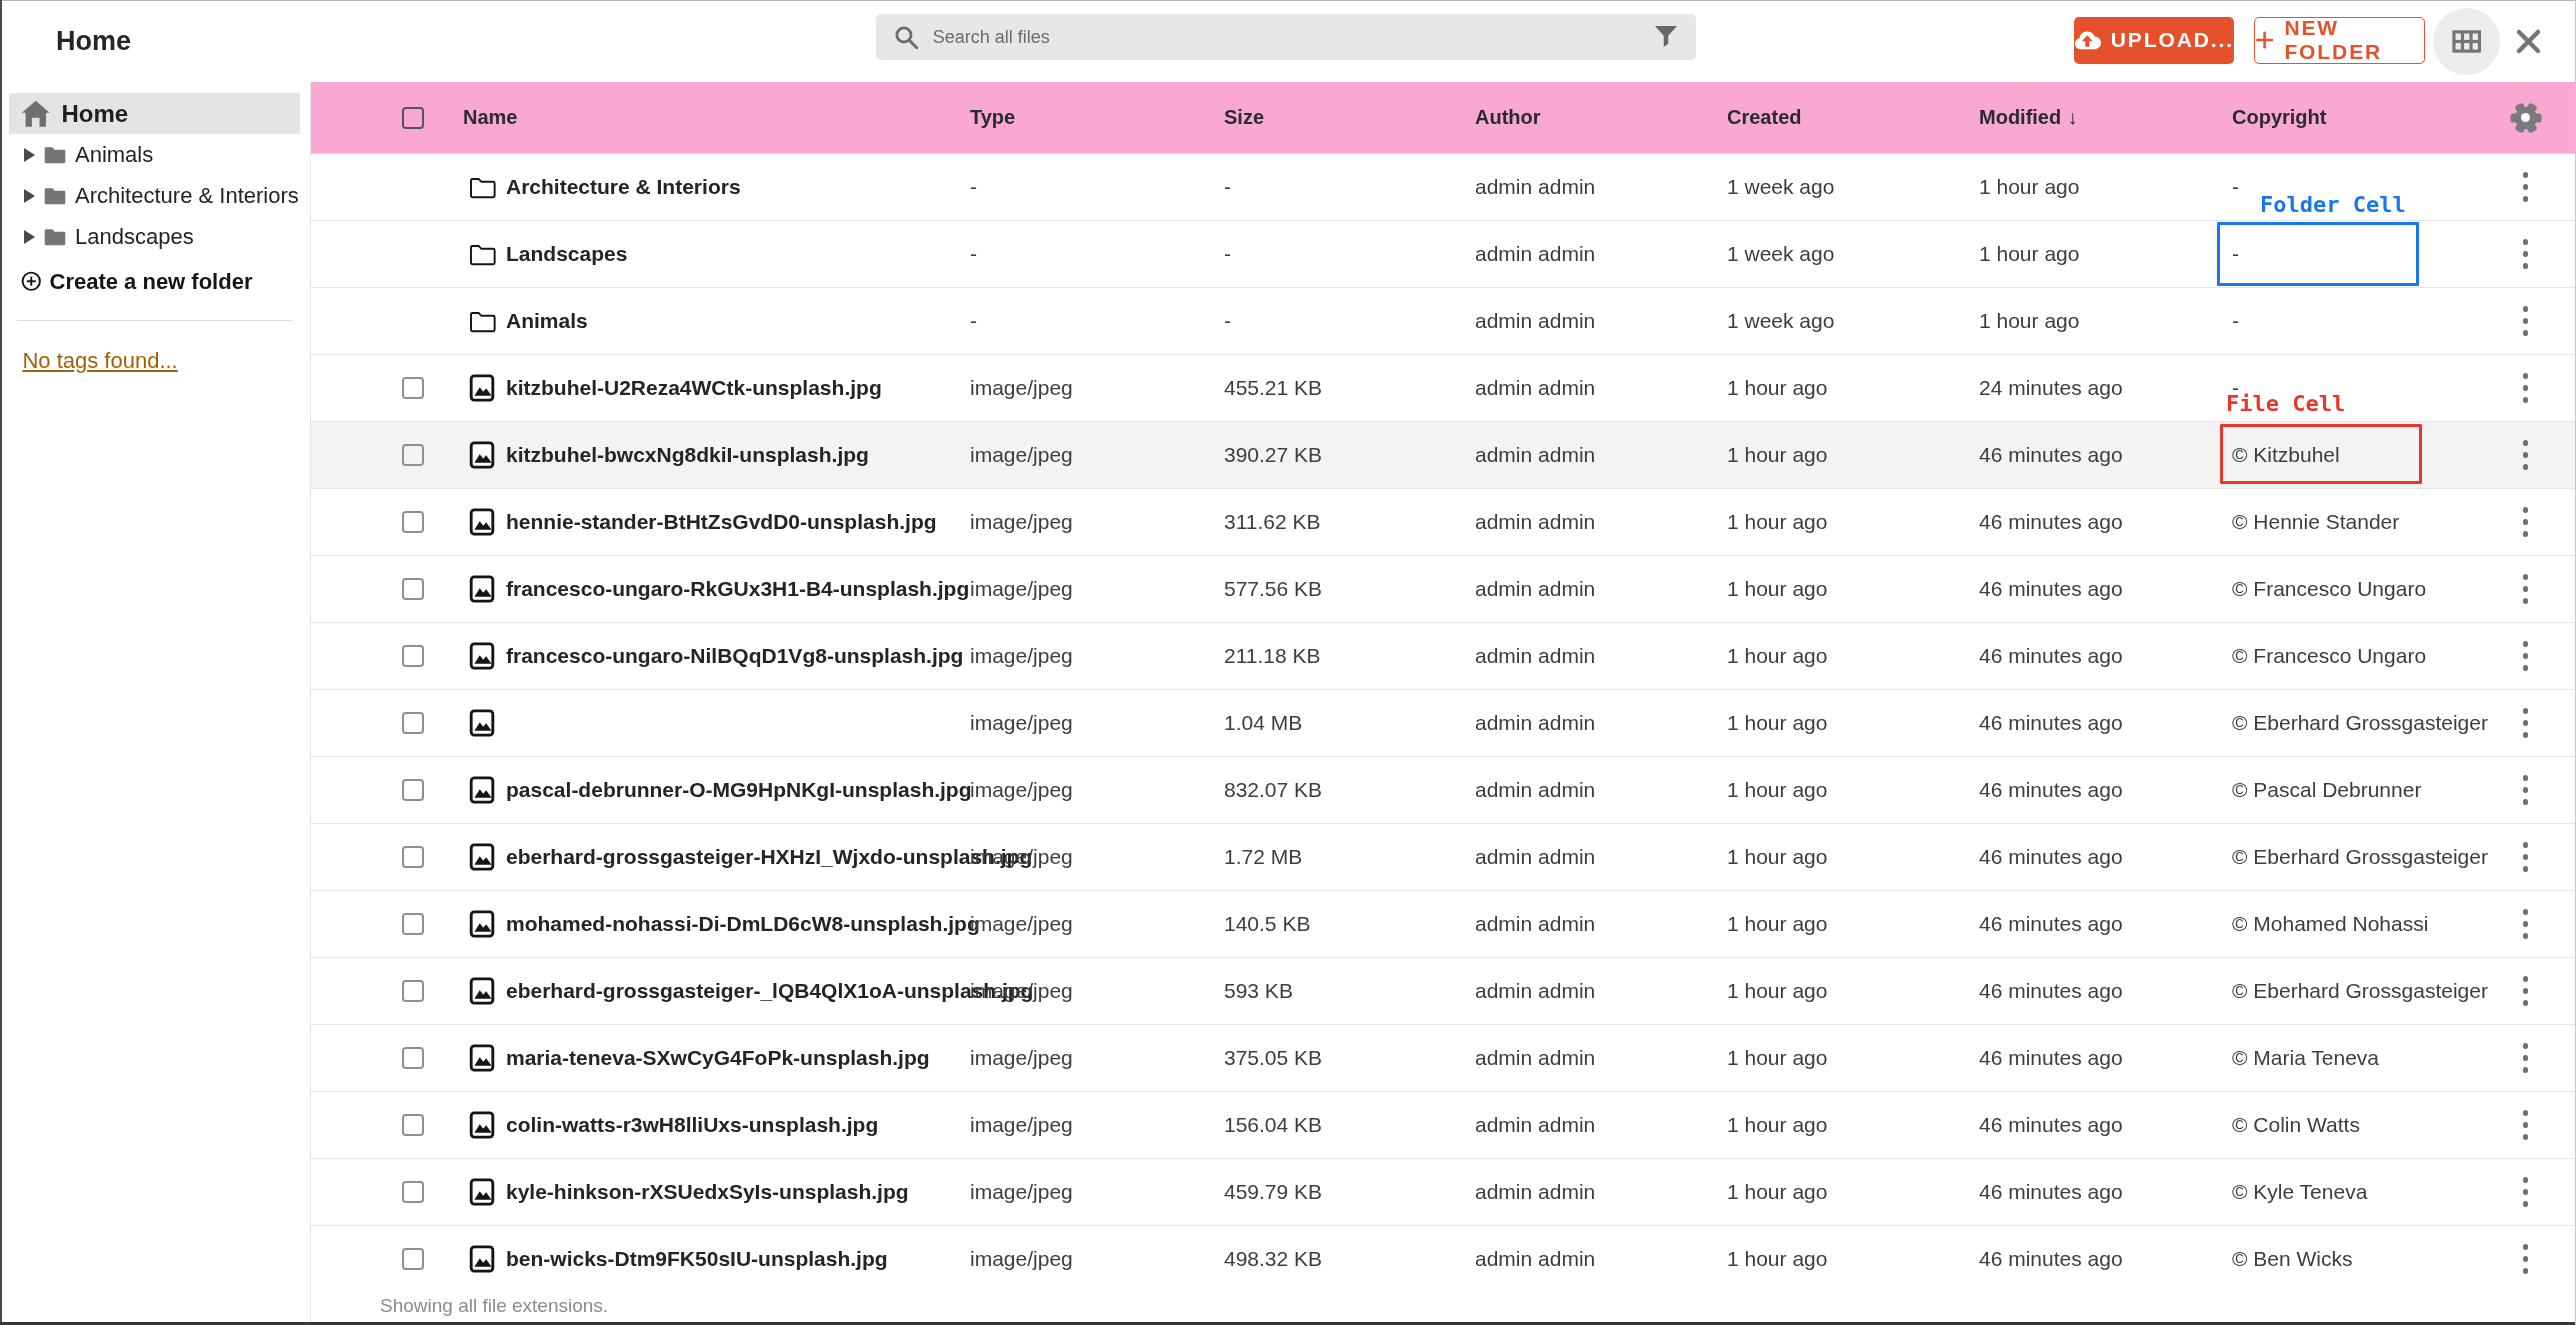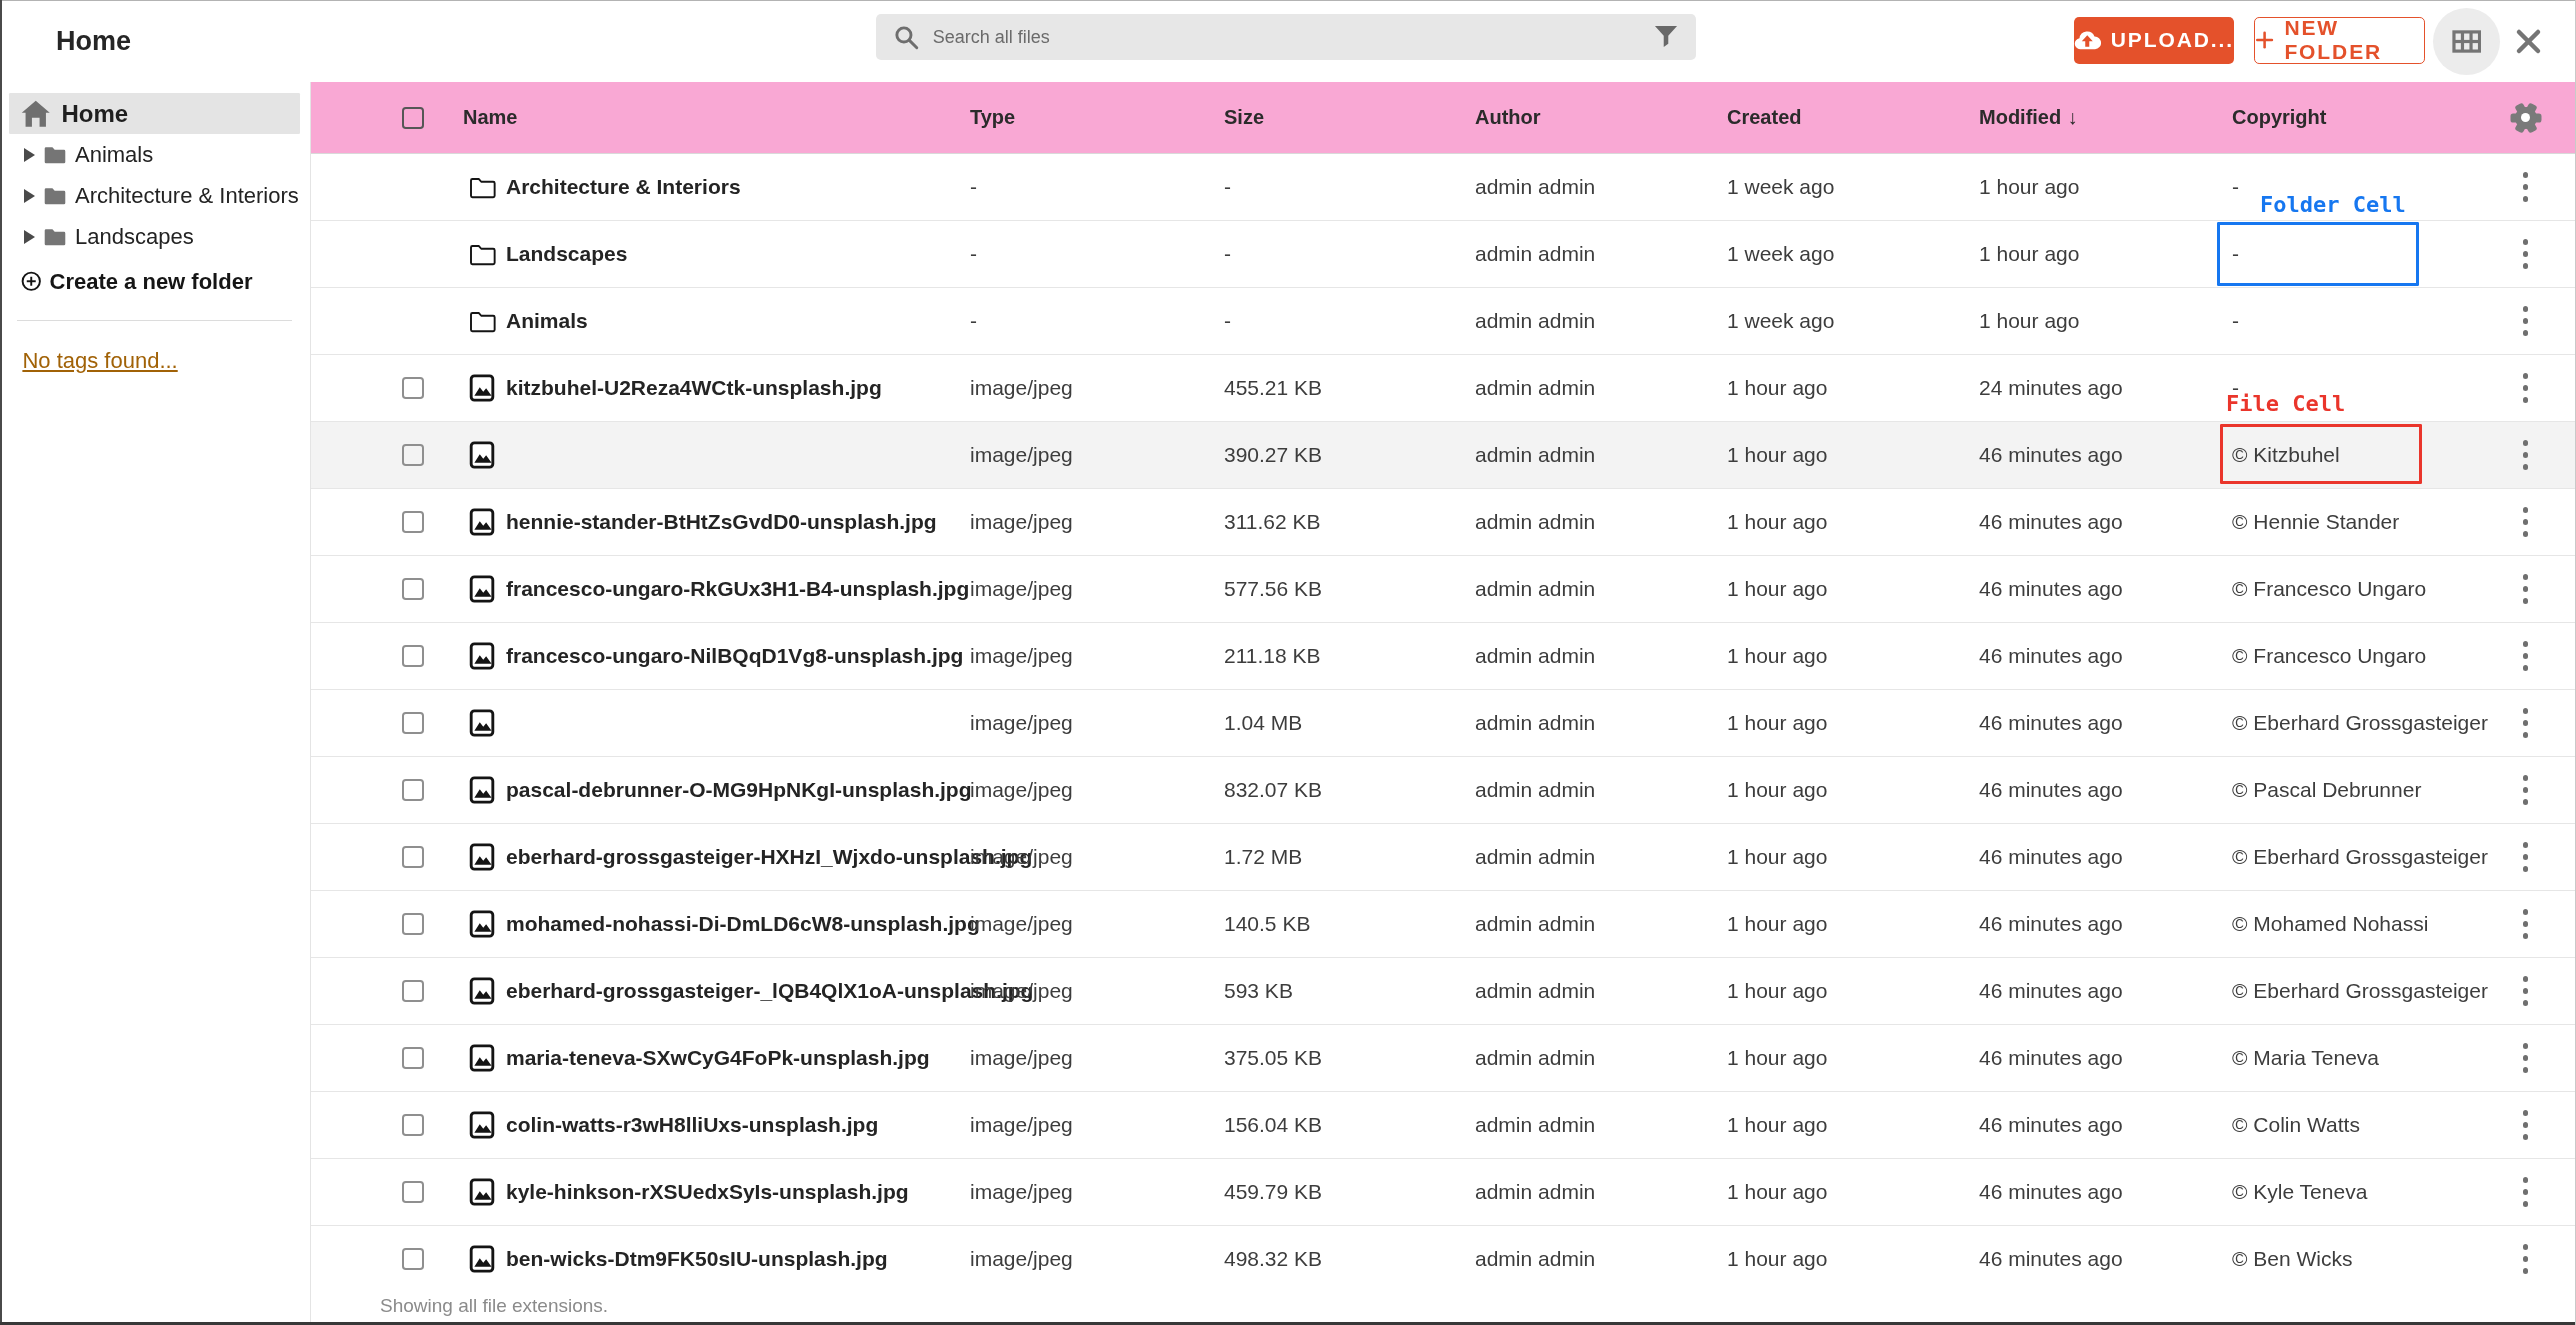--- a/index.html
+++ b/index.html
@@ -315,20 +315,21 @@
     <div class="cell c-check">
             <div class="checkbox"></div>
           </div>
     <div class="cell c-icon">
 
       <svg class="icon-image" width="26" height="28" viewBox="0 0 40 44">
         <rect x="3" y="3" width="34" height="38" rx="5" fill="#ffffff" stroke="#141414" stroke-width="4.5"></rect>
         <path d="M8 34l8.5-13 5.5 7 4.5-5.5L35 34Z" fill="#141414"></path>
       </svg>
     </div>
+    <div class="cell c-name name">kitzbuhel-bwcxNg8dkiI-unsplash.jpg</div>
     <div class="cell c-type">image/jpeg</div>
     <div class="cell c-size">390.27 KB</div>
     <div class="cell c-author">admin admin</div>
     <div class="cell c-created">1 hour ago</div>
     <div class="cell c-modified">46 minutes ago</div>
     <div class="cell c-copy">© Kitzbuhel</div>
     <div class="cell c-menu">
             <div class="kebab">
               <i></i>
               <i></i>

